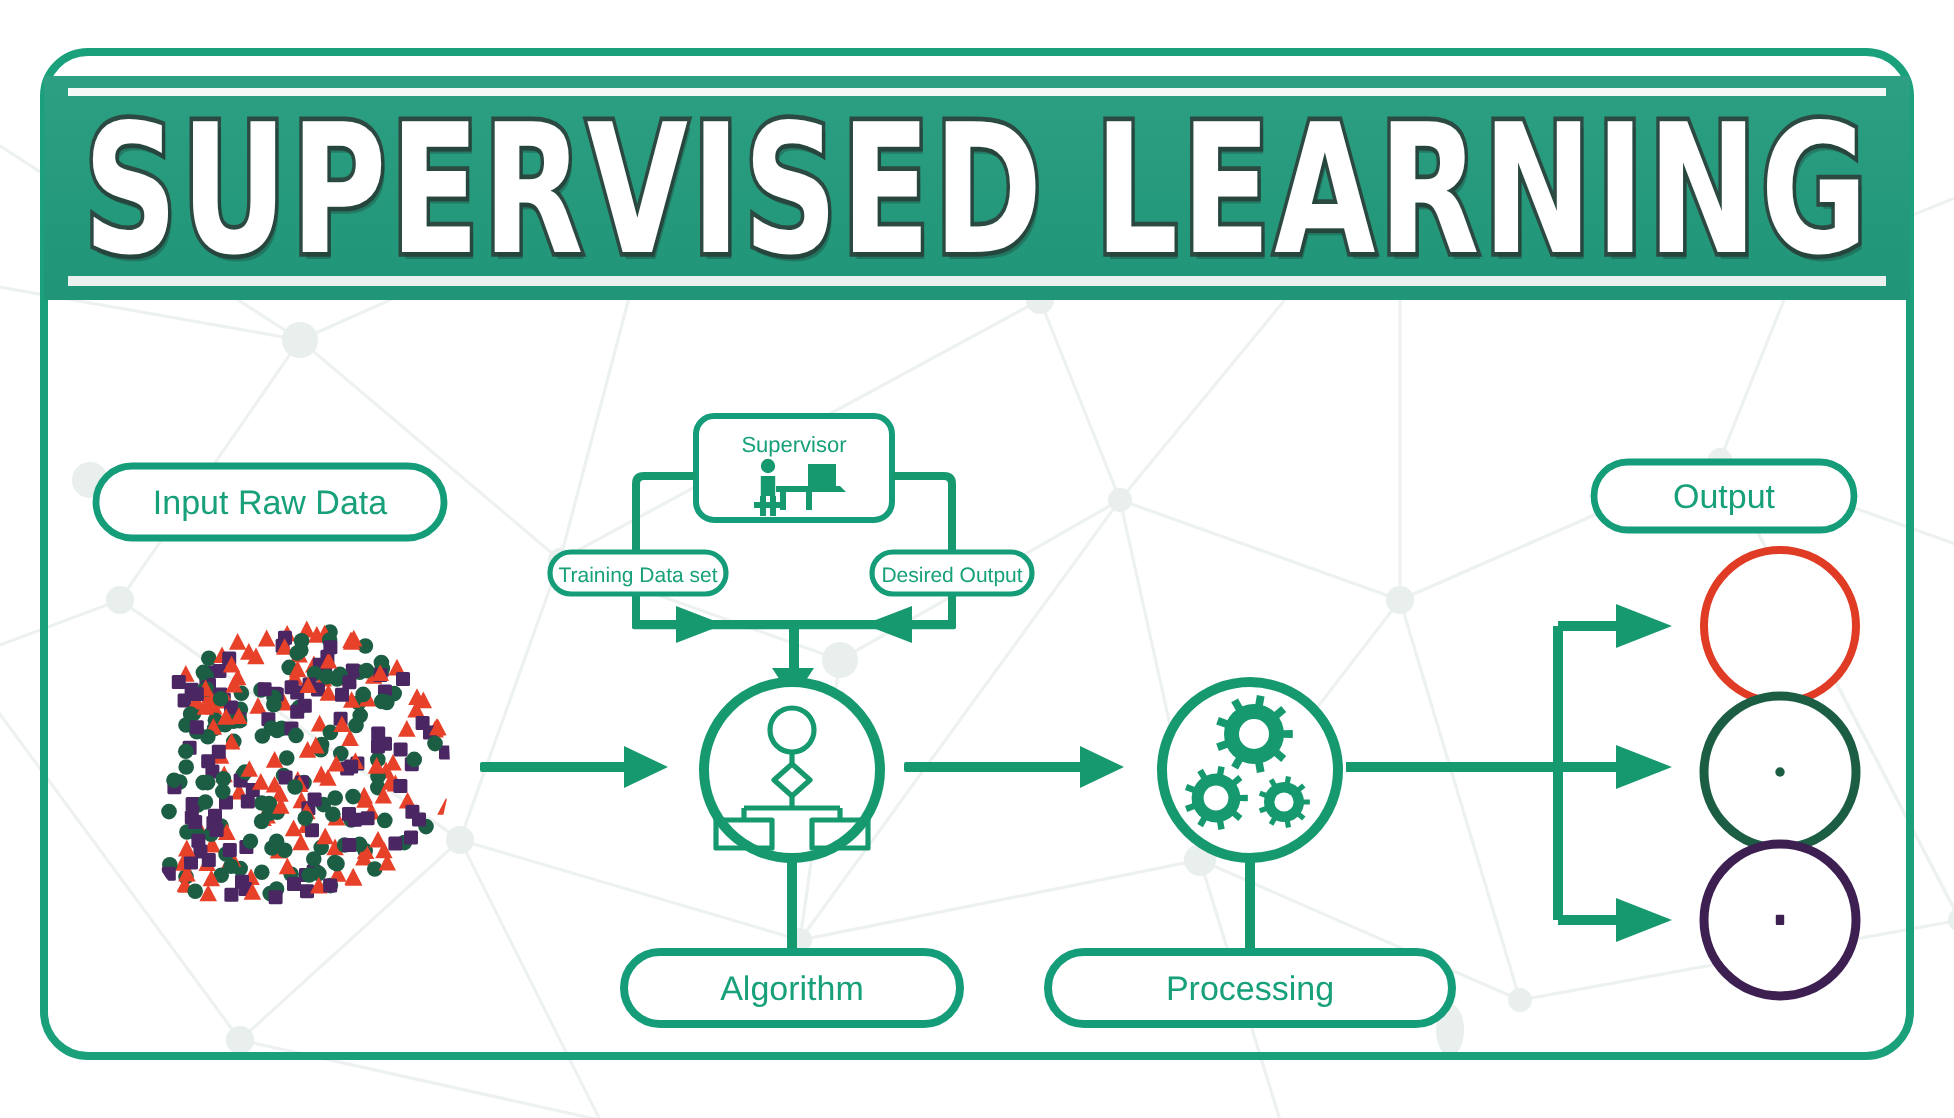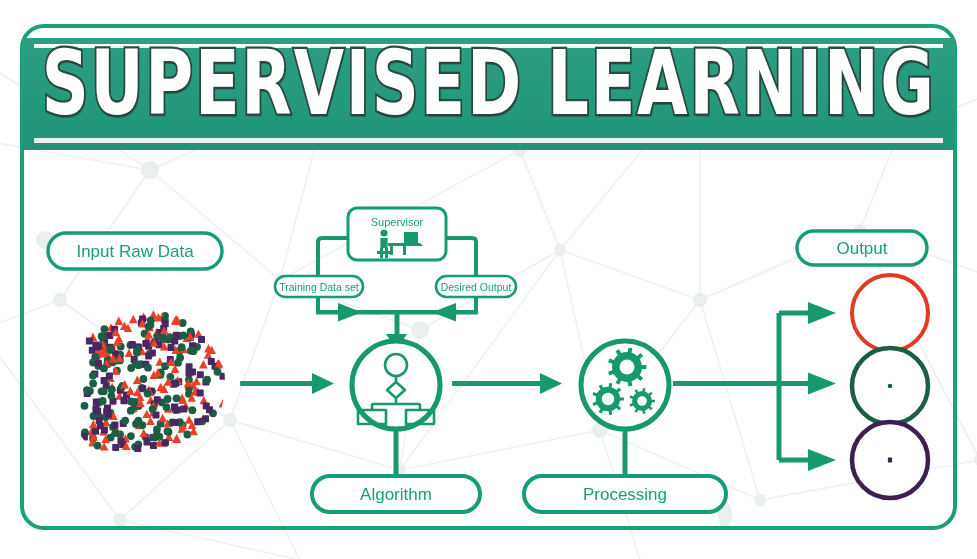--- a/index.html
+++ b/index.html
@@ -9,21 +9,21 @@
     font-family:"Liberation Sans", sans-serif;
     overflow:hidden;
     position:relative;
   }
   #stage{position:absolute;inset:0;width:977px;height:559px;}
   .layer{position:absolute;inset:0;width:977px;height:559px;}
   #bgnet{z-index:0;}
   #frame{z-index:1;}
   #diagram{z-index:2;}
   #title-wrap{
-    position:absolute;left:0;top:0;width:977px;height:160px;z-index:3;
+    position:absolute;left:0;top:12px;width:977px;height:160px;z-index:3;
     display:flex;align-items:center;justify-content:center;
     pointer-events:none;
   }
   #title-text{
     font-family:"DejaVu Sans", sans-serif;
     font-weight:700;
     font-size:76px;
     letter-spacing:2px;
     color:#ffffff;
     transform:scaleX(0.86) scaleY(1.18);

